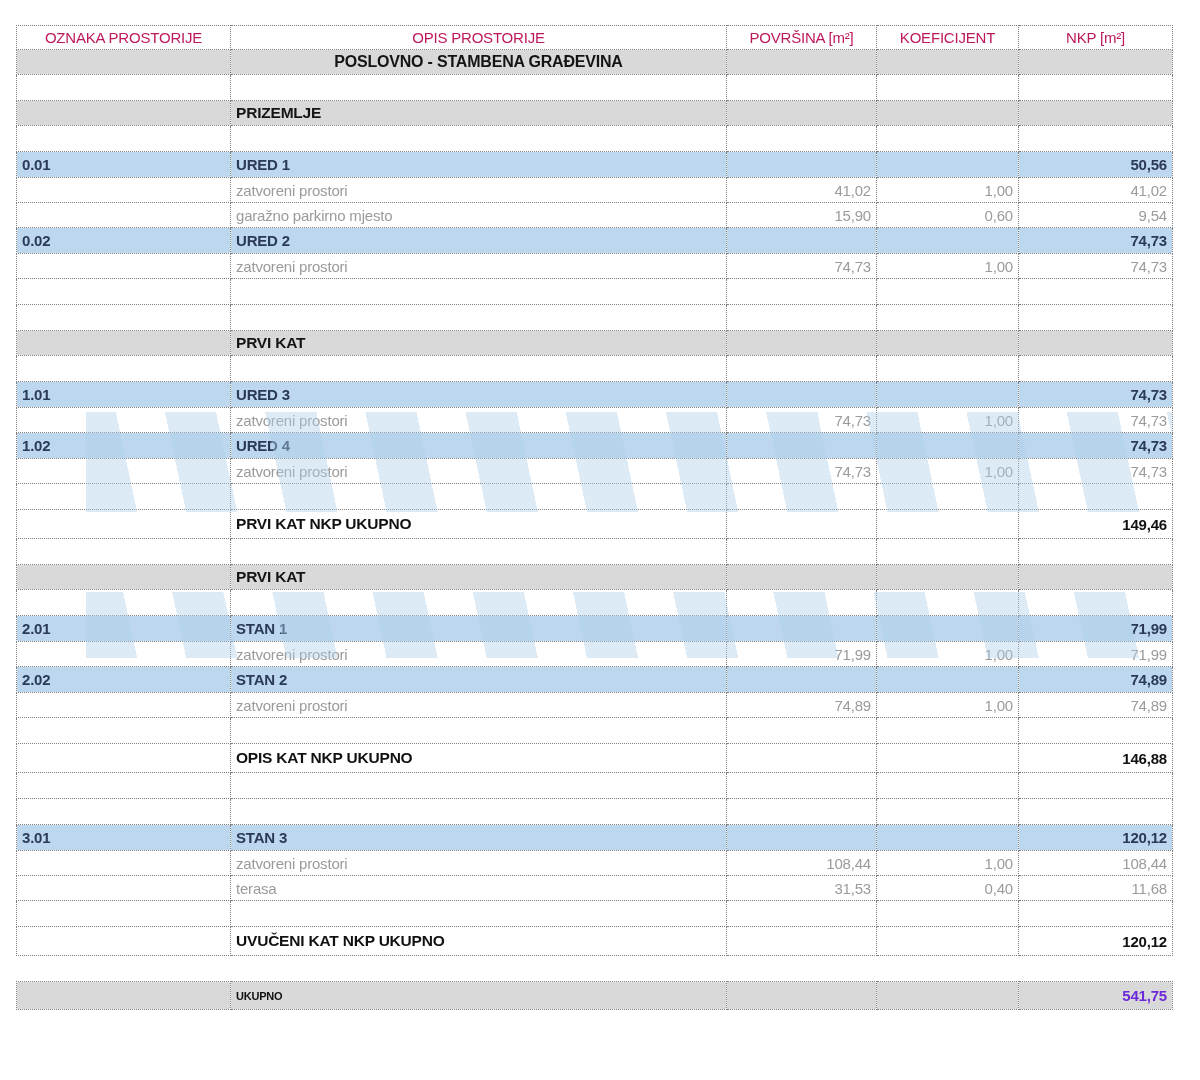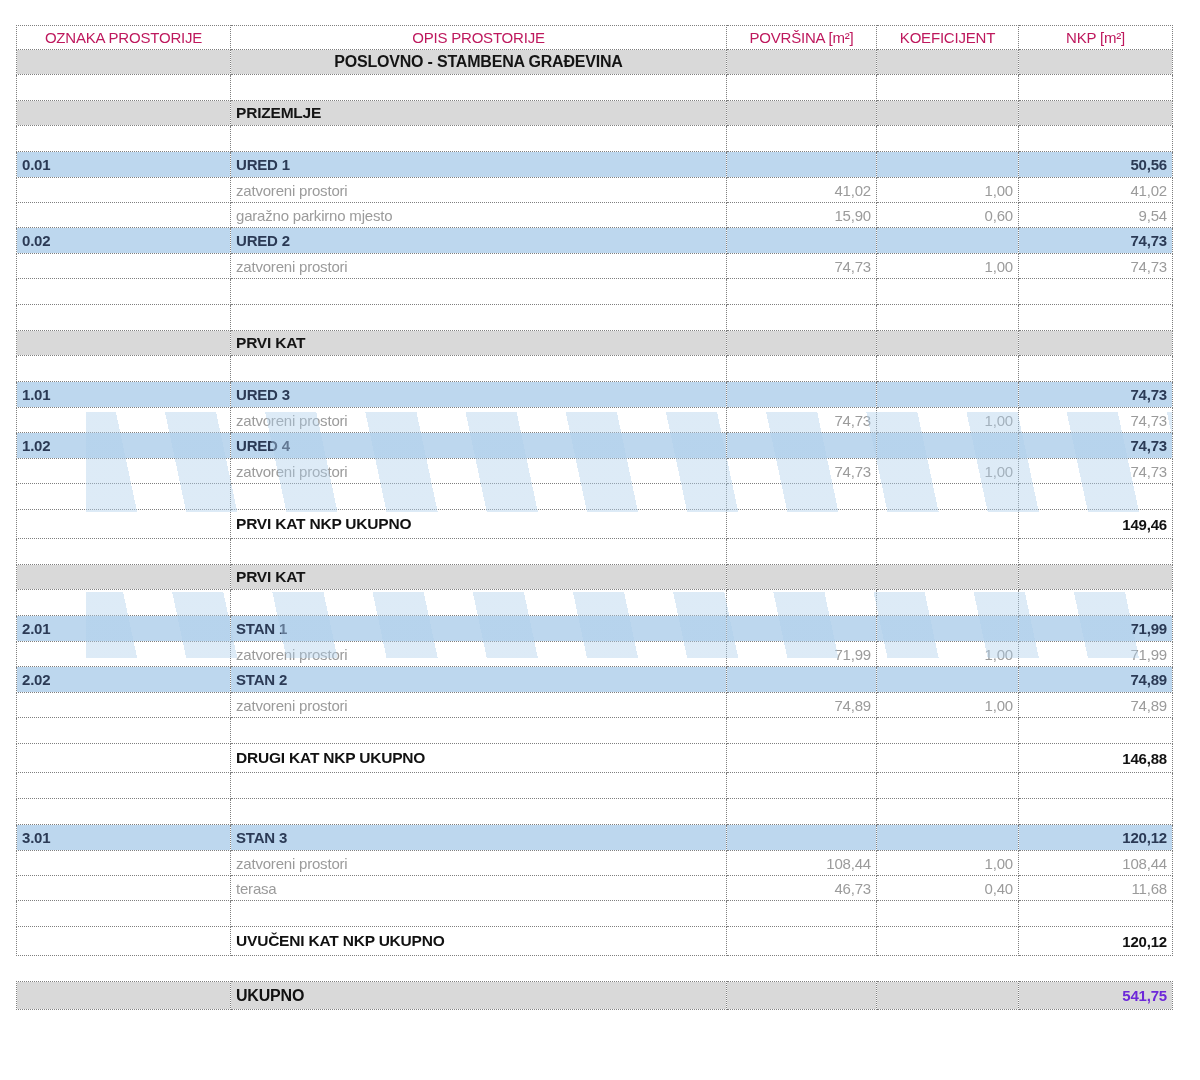--- a/index.html
+++ b/index.html
@@ -33,21 +33,21 @@
   .r-unit .c-nkp{font-weight:bold;color:var(--unit-text,#2b3a55);text-align:right;}
   .r-sub td{color:var(--sub-text,#9b9b9b);}
   .r-sub .c-povrsina,.r-sub .c-koef,.r-sub .c-nkp{text-align:right;}
   .r-total{height:29px;}
   .r-total .c-opis{font-weight:bold;color:#111111;font-size:15.5px;}
   .r-total .c-nkp{font-weight:bold;color:#111111;text-align:right;}
   .r-gap{height:26px;}
   .r-gap td{border:none;background:#ffffff;}
   .r-grand{height:28px;}
   .r-grand td{background:var(--row-gray,#d9d9d9);}
-  .r-grand .c-opis{font-weight:bold;color:#111111;font-size:16px;}
+  .r-grand .c-opis{font-weight:bold;color:#111111;font-size:11px;}
   .r-grand .c-nkp{font-weight:bold;color:#6d28d9;text-align:right;padding-left:12px;}
   
   .wm{
     position:absolute;left:86px;width:1086px;pointer-events:none;z-index:5;
     background:repeating-linear-gradient(78deg,
       var(--watermark,#aecfeb) 0px, var(--watermark,#aecfeb) 50px,
       rgba(255,255,255,0) 50px, rgba(255,255,255,0) 98px);
     opacity:0.42;
   }
   #wm-band-1{top:412px;height:100px;}
@@ -259,21 +259,21 @@
         </tr>
         <tr class="r-empty">
           <td class="c-oznaka"></td>
           <td class="c-opis"></td>
           <td class="c-povrsina"></td>
           <td class="c-koef"></td>
           <td class="c-nkp"></td>
         </tr>
         <tr class="r-total">
           <td class="c-oznaka"></td>
-          <td class="c-opis">DRUGI KAT NKP UKUPNO</td>
+          <td class="c-opis">OPIS KAT NKP UKUPNO</td>
           <td class="c-povrsina"></td>
           <td class="c-koef"></td>
           <td class="c-nkp">146,88</td>
         </tr>
         <tr class="r-empty">
           <td class="c-oznaka"></td>
           <td class="c-opis"></td>
           <td class="c-povrsina"></td>
           <td class="c-koef"></td>
           <td class="c-nkp"></td>
@@ -295,21 +295,21 @@
         <tr class="r-sub">
           <td class="c-oznaka"></td>
           <td class="c-opis">zatvoreni prostori</td>
           <td class="c-povrsina">108,44</td>
           <td class="c-koef">1,00</td>
           <td class="c-nkp">108,44</td>
         </tr>
         <tr class="r-sub">
           <td class="c-oznaka"></td>
           <td class="c-opis">terasa</td>
-          <td class="c-povrsina">46,73</td>
+          <td class="c-povrsina">31,53</td>
           <td class="c-koef">0,40</td>
           <td class="c-nkp">11,68</td>
         </tr>
         <tr class="r-empty">
           <td class="c-oznaka"></td>
           <td class="c-opis"></td>
           <td class="c-povrsina"></td>
           <td class="c-koef"></td>
           <td class="c-nkp"></td>
         </tr>

